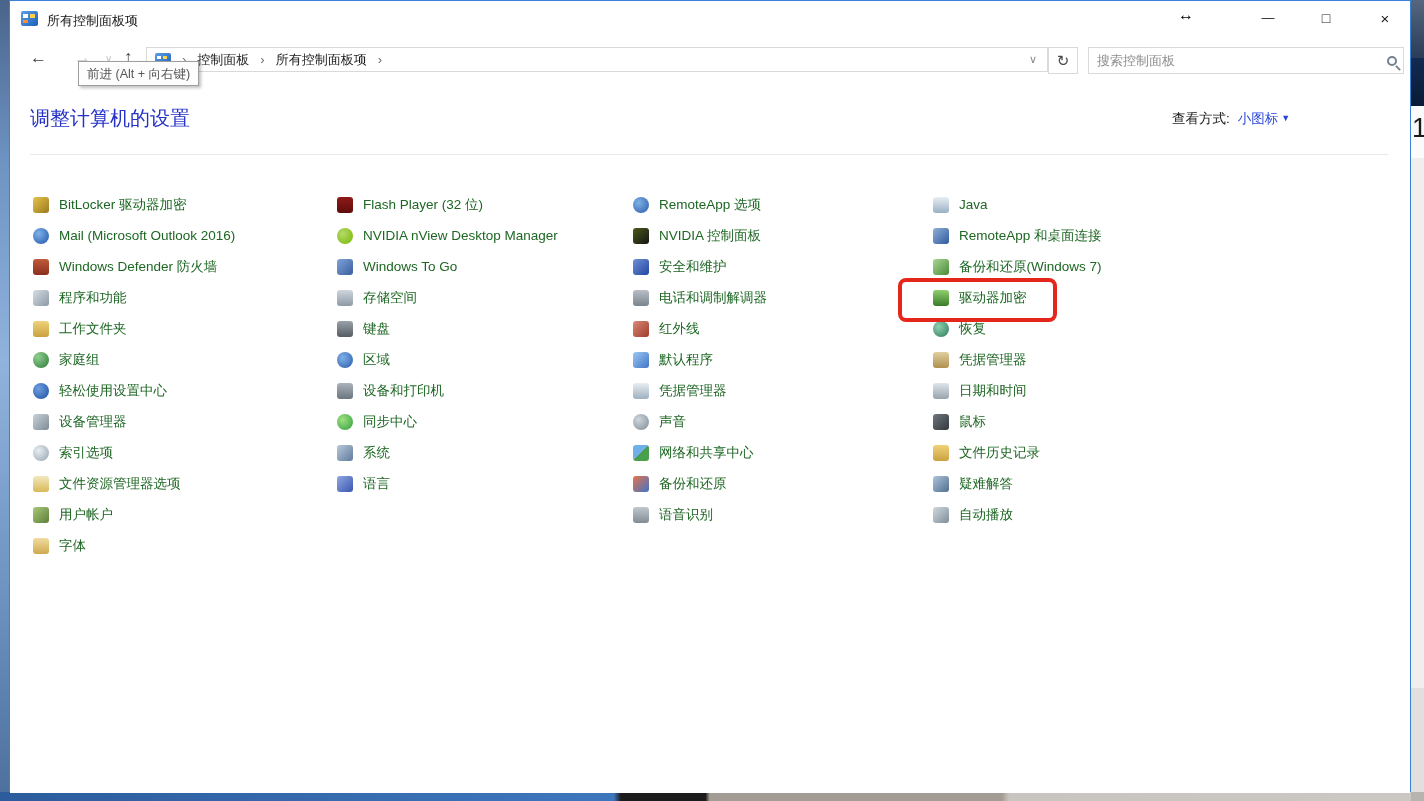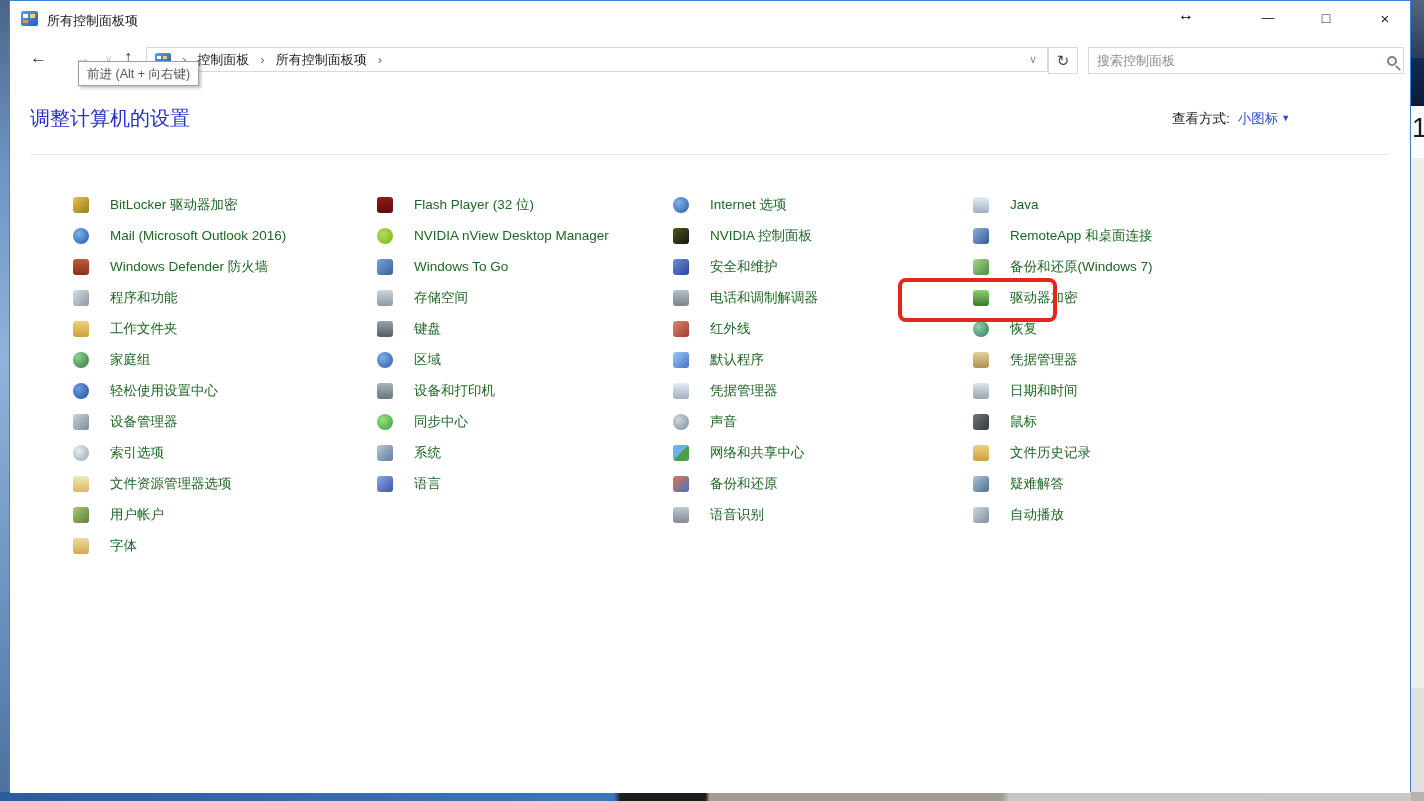--- a/index.html
+++ b/index.html
@@ -88,21 +88,21 @@
   .view-link{color:var(--link-blue);margin-left:8px;}
   .view-caret{color:var(--link-blue);font-size:9px;vertical-align:2px;margin-left:3px;}
   .divider{position:absolute;left:20px;top:73px;width:1358px;height:1px;background:#e4e9ee;}
 
   .grid{position:absolute;left:23px;top:108px;display:flex;align-items:flex-start;}
   .col{display:flex;flex-direction:column;}
   .col:nth-child(1){width:304px;}
   .col:nth-child(2){width:296px;}
   .col:nth-child(3){width:300px;}
   .col:nth-child(4){width:300px;}
-  .item{height:31px;display:flex;align-items:center;gap:21px;cursor:pointer;margin-left:40px;}
+  .item{height:31px;display:flex;align-items:center;gap:10px;cursor:pointer;}
   .tile{width:16px;height:16px;border-radius:3px;flex:0 0 auto;}
   .item .label{font-size:13.5px;color:var(--item-text);white-space:nowrap;}
 
   
   .highlight-box{position:absolute;left:888px;top:277px;width:159px;height:44px;z-index:10;
     border:4px solid var(--highlight-red);border-radius:8px;pointer-events:none;}
 </style>
 </head>
 <body>
 
@@ -269,21 +269,21 @@
   </div>
 
   <div class="item">
     <span class="tile" style="background: linear-gradient(135deg, rgb(143, 168, 224), rgb(58, 85, 176));"></span>
     <span class="label">语言</span>
   </div>
 </div>
         <div class="col">
   <div class="item">
     <span class="tile" style="background: radial-gradient(circle at 35% 35%, rgb(127, 178, 232), rgb(42, 90, 168)); border-radius: 50%;"></span>
-    <span class="label">Internet 选项</span>
+    <span class="label">RemoteApp 选项</span>
   </div>
 
   <div class="item">
     <span class="tile" style="background: linear-gradient(135deg, rgb(74, 90, 26), rgb(21, 21, 21));"></span>
     <span class="label">NVIDIA 控制面板</span>
   </div>
 
   <div class="item">
     <span class="tile" style="background: linear-gradient(135deg, rgb(111, 143, 216), rgb(36, 69, 158));"></span>
     <span class="label">安全和维护</span>

